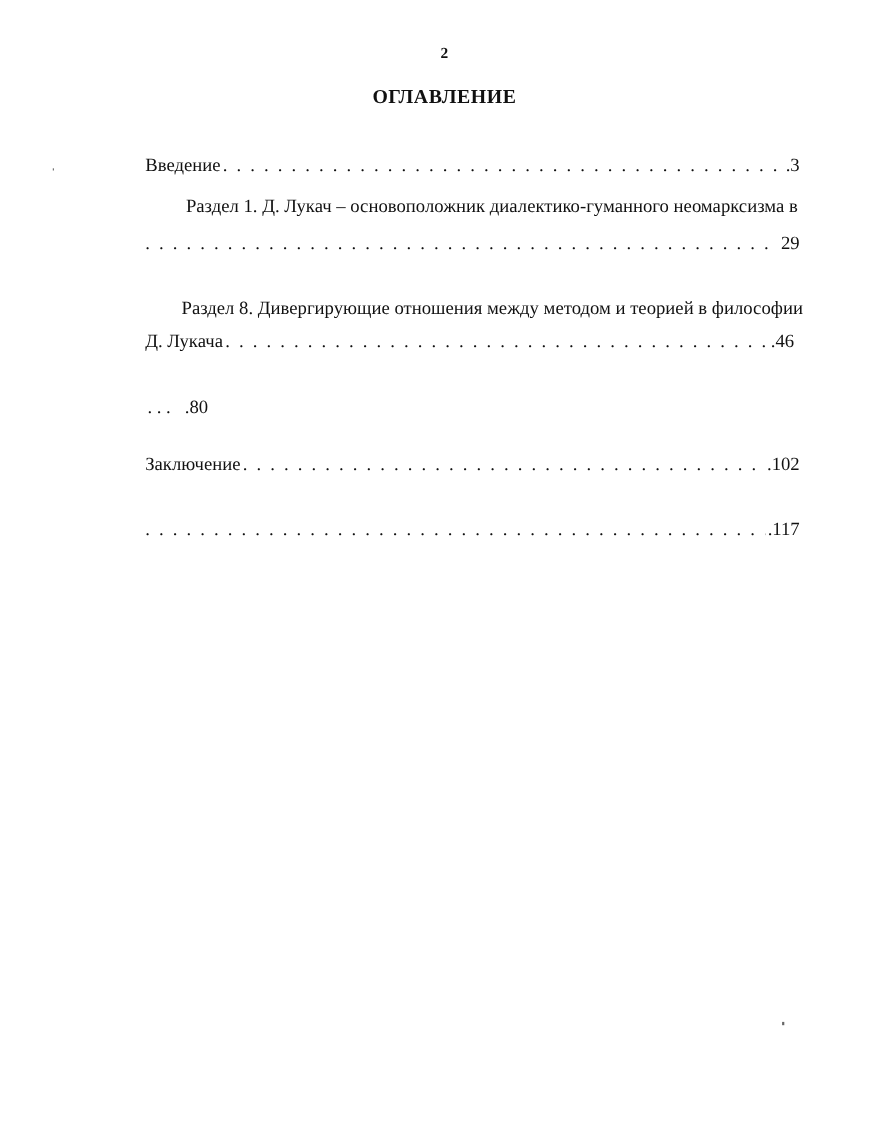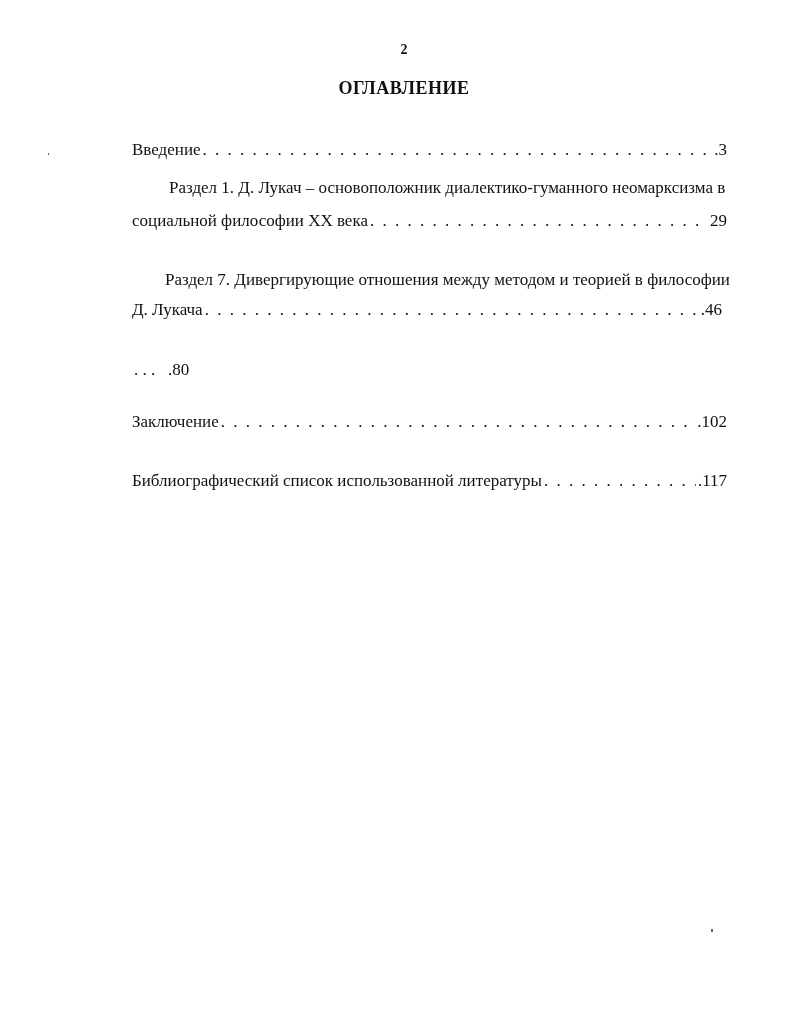--- a/index.html
+++ b/index.html
@@ -31,46 +31,44 @@
     <div class="line" style="top:139px">
       <span class="txt">Введение</span>
       <span class="leader"></span>
       <span class="pg">.3</span>
     </div>
 
     <div class="line full" style="top:177px; left:4px; width:591px">
       <span class="txt">Раздел 1. Д. Лукач –  основоположник диалектико-гуманного неомарксизма в</span>
     </div>
     <div class="line" style="top:210px">
-      <span class="txt">социальной философии XX века</span>
       <span class="leader"></span>
       <span class="pg">29</span>
     </div>
 
     <div class="line full" style="top:269px">
-      <span class="txt">Раздел 7. Дивергирующие отношения между методом и теорией  в философии</span>
+      <span class="txt">Раздел 8. Дивергирующие отношения между методом и теорией  в философии</span>
     </div>
     <div class="line" style="top:299px; width:590px">
       <span class="txt">Д. Лукача</span>
       <span class="leader"></span>
       <span class="pg">.46</span>
     </div>
 
     <div class="line full" style="top:359px">
       <span class="pg" style="white-space:pre">. . .   .80</span>
     </div>
 
     <div class="line" style="top:411px">
       <span class="txt">Заключение</span>
       <span class="leader"></span>
       <span class="pg">.102</span>
     </div>
 
     <div class="line" style="top:470px">
-      <span class="txt">Библиографический список использованной литературы</span>
       <span class="leader"></span>
       <span class="pg">.117</span>
     </div>
   </div>
 
   <div class="speck" style="left:48px; top:153px; height:2px; width:1px;"></div>
   <div class="speck" style="left:711px; top:929px;"></div>
 </div>
 
 </body></html>

